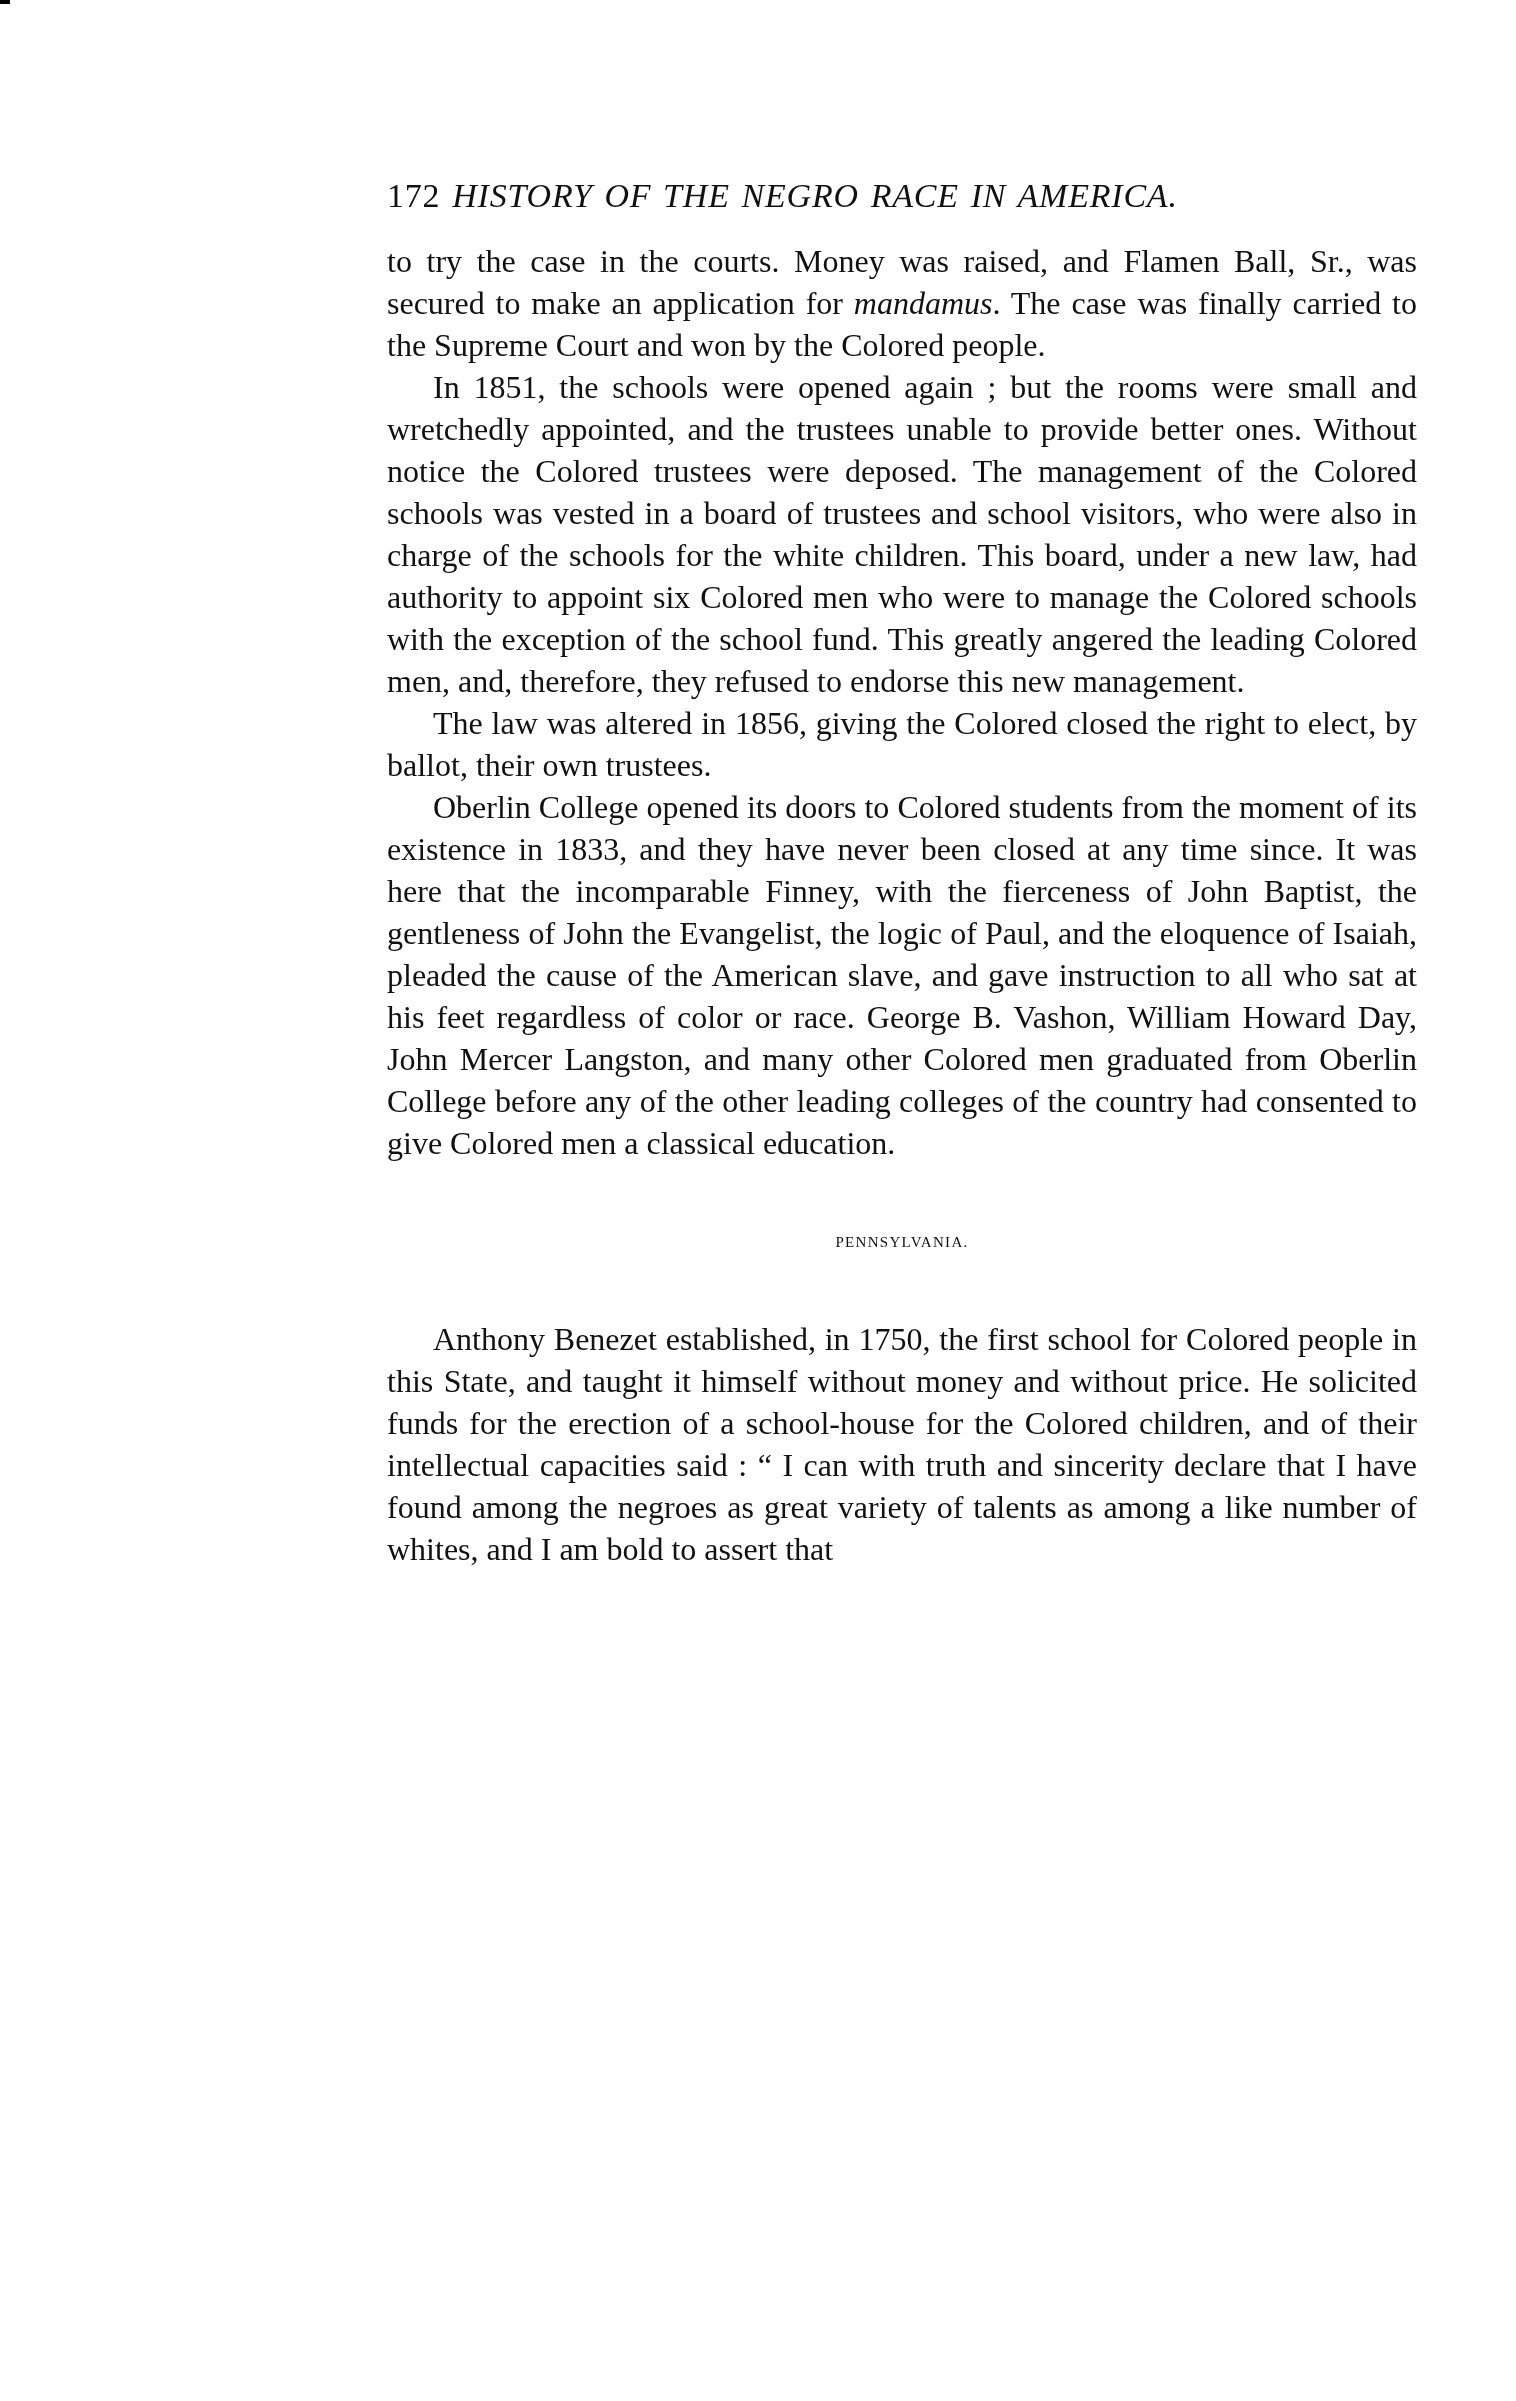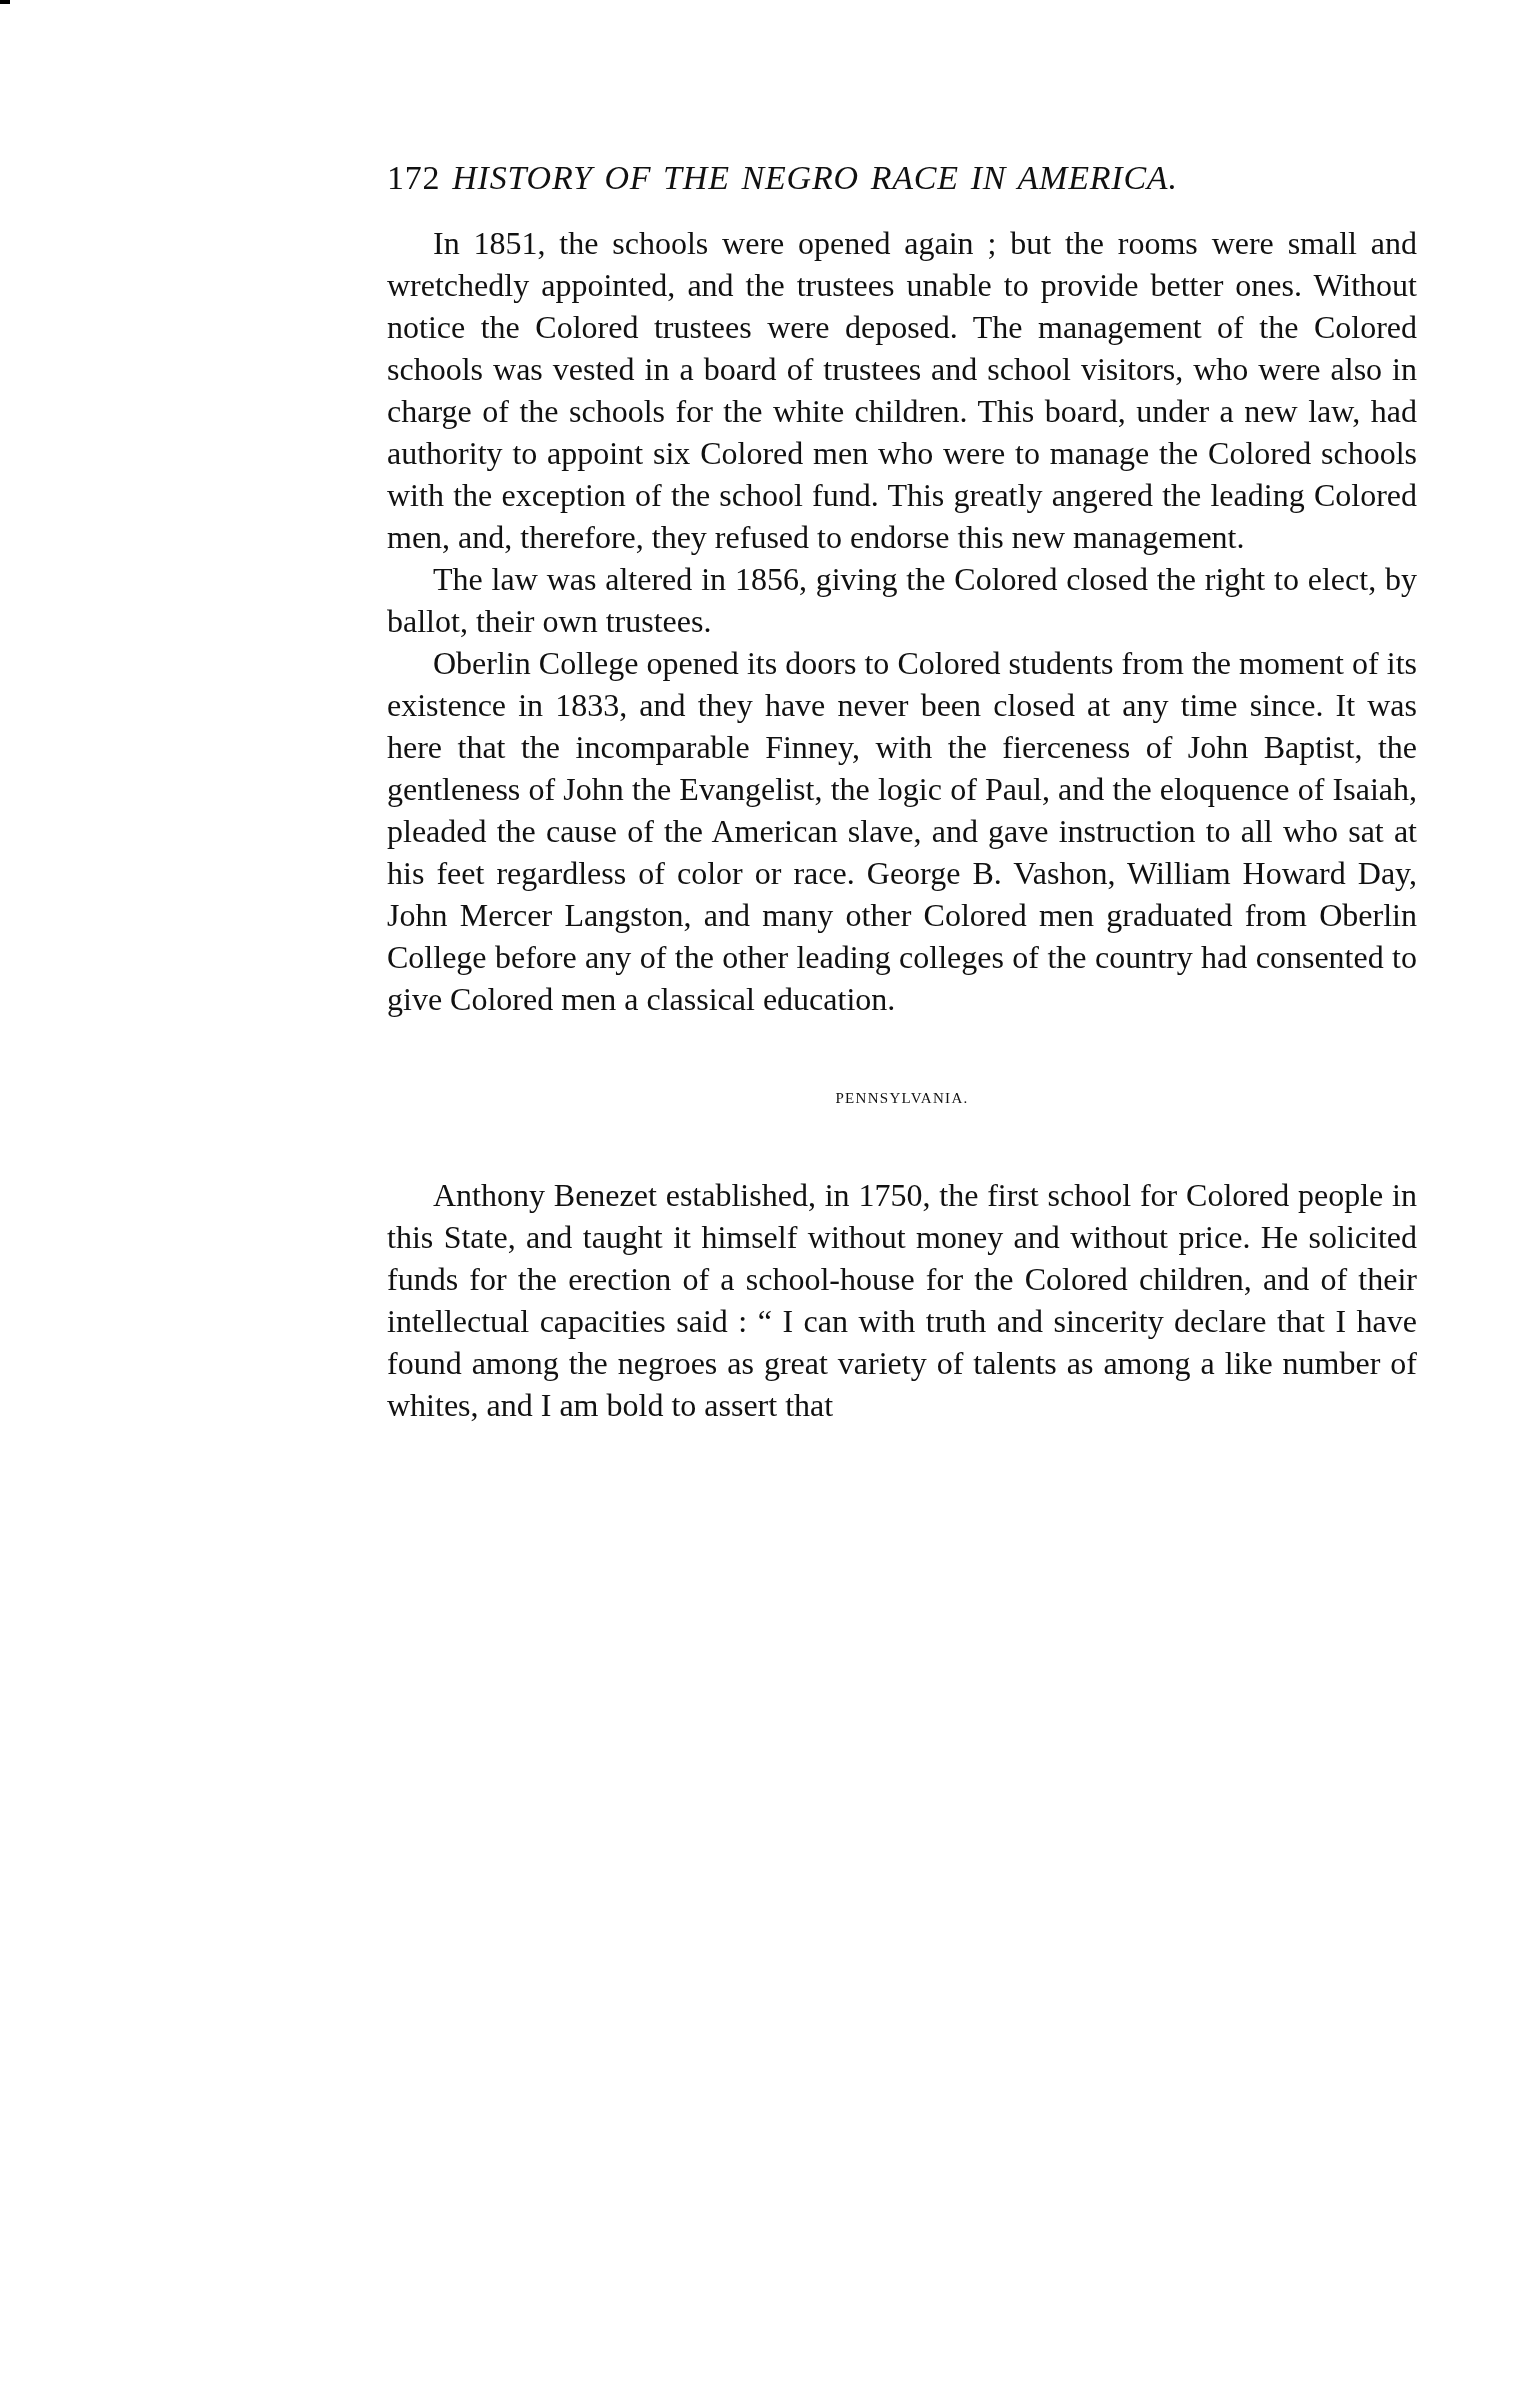--- a/index.html
+++ b/index.html
@@ -1,21 +1,21 @@
 <!DOCTYPE html>
 <html style="font-size:13.5px"><head>
 <meta charset="utf-8">
 <style>
   html, body { margin: 0; padding: 0; background: #ffffff; }
   body {
     width: 1517px; height: 2401px; position: relative; overflow: hidden;
     font-family: "Liberation Serif", "DejaVu Serif", serif; color: #111111;
   }
   .edge-mark { position: absolute; left: 0; top: 0; width: 10px; height: 4.2px; background: #000; }
-  .page { position: absolute; left: 387px; top: 156px; width: 1030px; }
+  .page { position: absolute; left: 387px; top: 174px; width: 1030px; }
   .running-head {
     height: 44px; line-height: 44px; font-size: 34px; font-style: italic;
     letter-spacing: 0.8px; white-space: nowrap; word-spacing: 2.5px;
   }
   .running-head .pg { font-style: normal; margin-right: 11.8px; }
   .body { margin-top: 22px; }
   .p {
     font-size: 32px; line-height: 42px; text-align: justify;
     text-align-last: left; margin: 0; hyphens: none;
   }
@@ -30,20 +30,21 @@
 <body>
 
 <div class="edge-mark"></div>
 
 <div class="page">
   <div class="running-head">
     <span class="pg">172</span><span>HISTORY OF THE NEGRO RACE IN AMERICA.</span>
   </div>
 
   <div class="body">
+    <p class="p"><span>to try the case in the courts. Money was raised, and Flamen Ball, Sr., was secured to make an application for </span><em>mandamus</em><span>. The case was finally carried to the Supreme Court and won by the Colored people.</span></p>
     <p class="p indent">In 1851, the schools were opened again ; but the rooms were small and wretchedly appointed, and the trustees unable to provide better ones. Without notice the Colored trustees were deposed. The management of the Colored schools was vested in a board of trustees and school visitors, who were also in charge of the schools for the white children. This board, under a new law, had authority to appoint six Colored men who were to manage the Colored schools with the exception of the school fund. This greatly angered the leading Colored men, and, therefore, they refused to endorse this new management.</p>
     <p class="p indent">The law was altered in 1856, giving the Colored closed the right to elect, by ballot, their own trustees.</p>
     <p class="p indent">Oberlin College opened its doors to Colored students from the moment of its existence in 1833, and they have never been closed at any time since. It was here that the incomparable Finney, with the fierceness of John Baptist, the gentleness of John the Evangelist, the logic of Paul, and the eloquence of Isaiah, pleaded the cause of the American slave, and gave instruction to all who sat at his feet regardless of color or race. George B. Vashon, William Howard Day, John Mercer Langston, and many other Colored men graduated from Oberlin College before any of the other leading colleges of the country had consented to give Colored men a classical education.</p>
 
     <div class="section-head">PENNSYLVANIA.</div>
 
     <p class="p indent">Anthony Benezet established, in 1750, the first school for Colored people in this State, and taught it himself without money and without price. He solicited funds for the erection of a school-house for the Colored children, and of their intellectual capacities said : “ I can with truth and sincerity declare that I have found among the negroes as great variety of talents as among a like number of whites, and I am bold to assert that</p>
   </div>
 </div>
 

